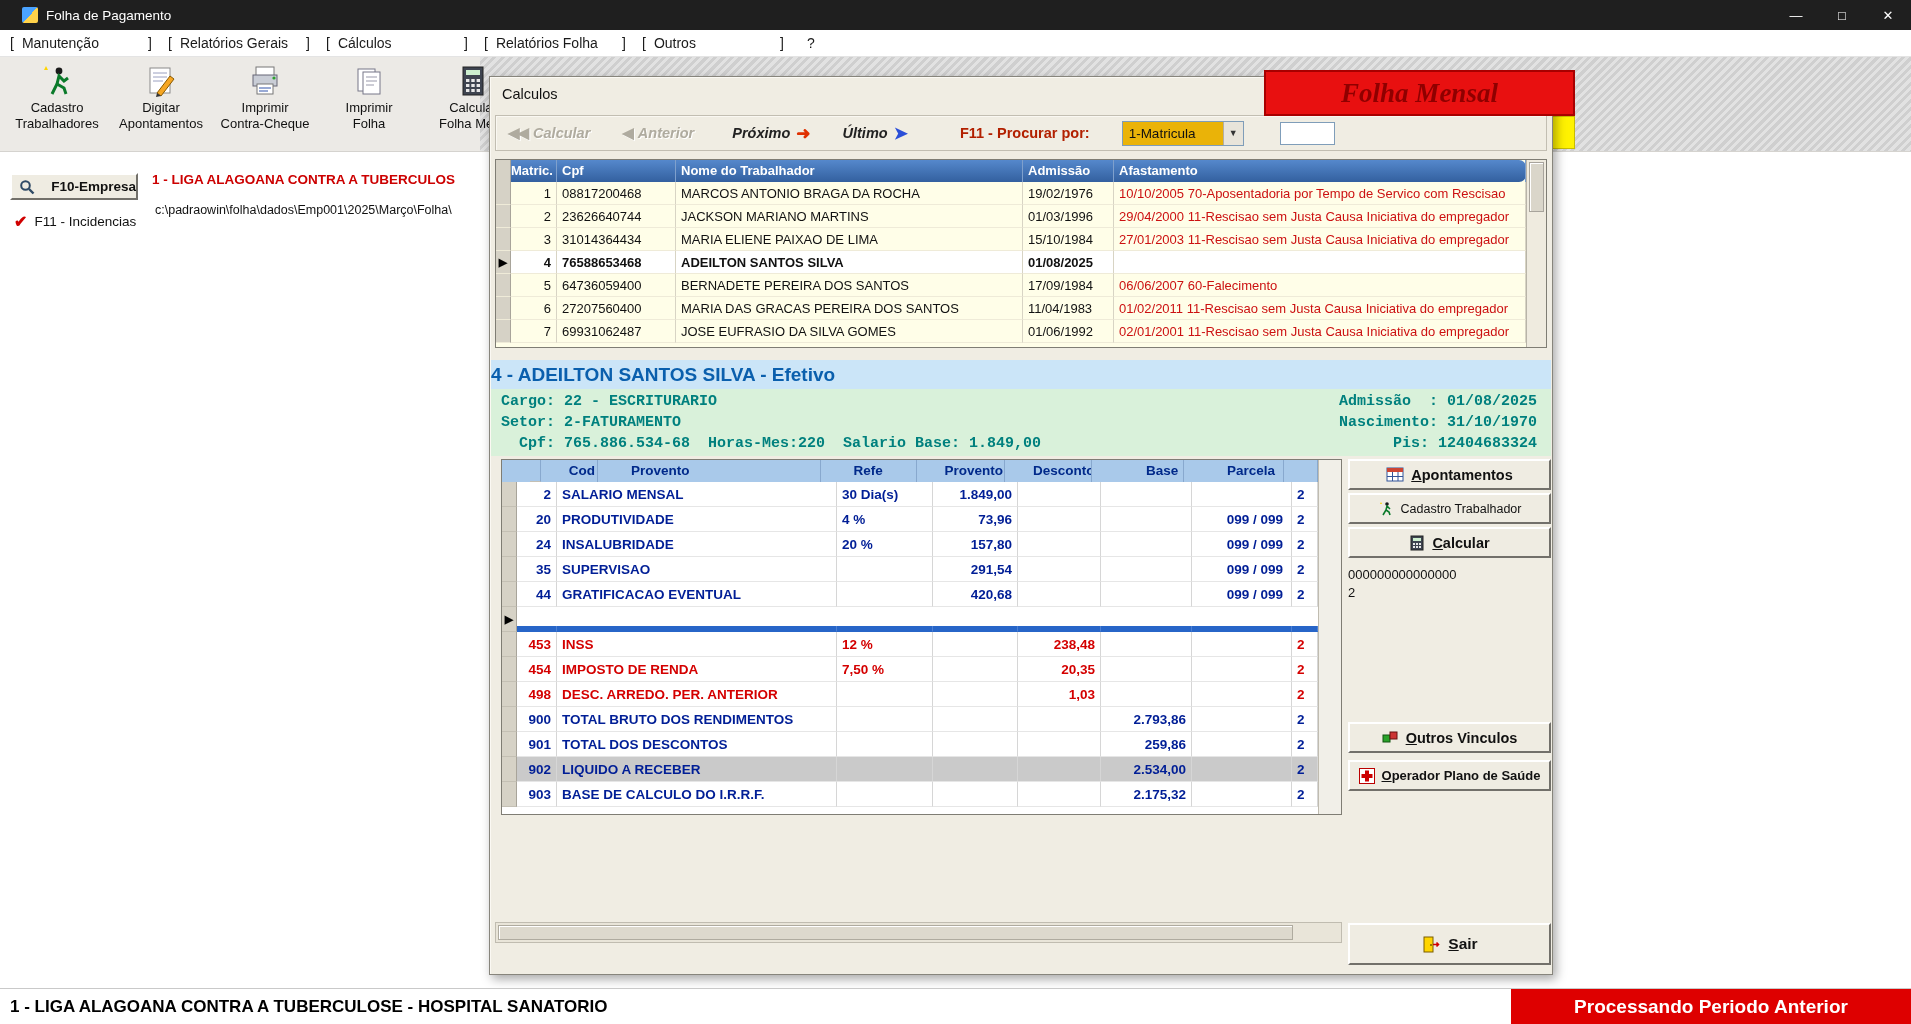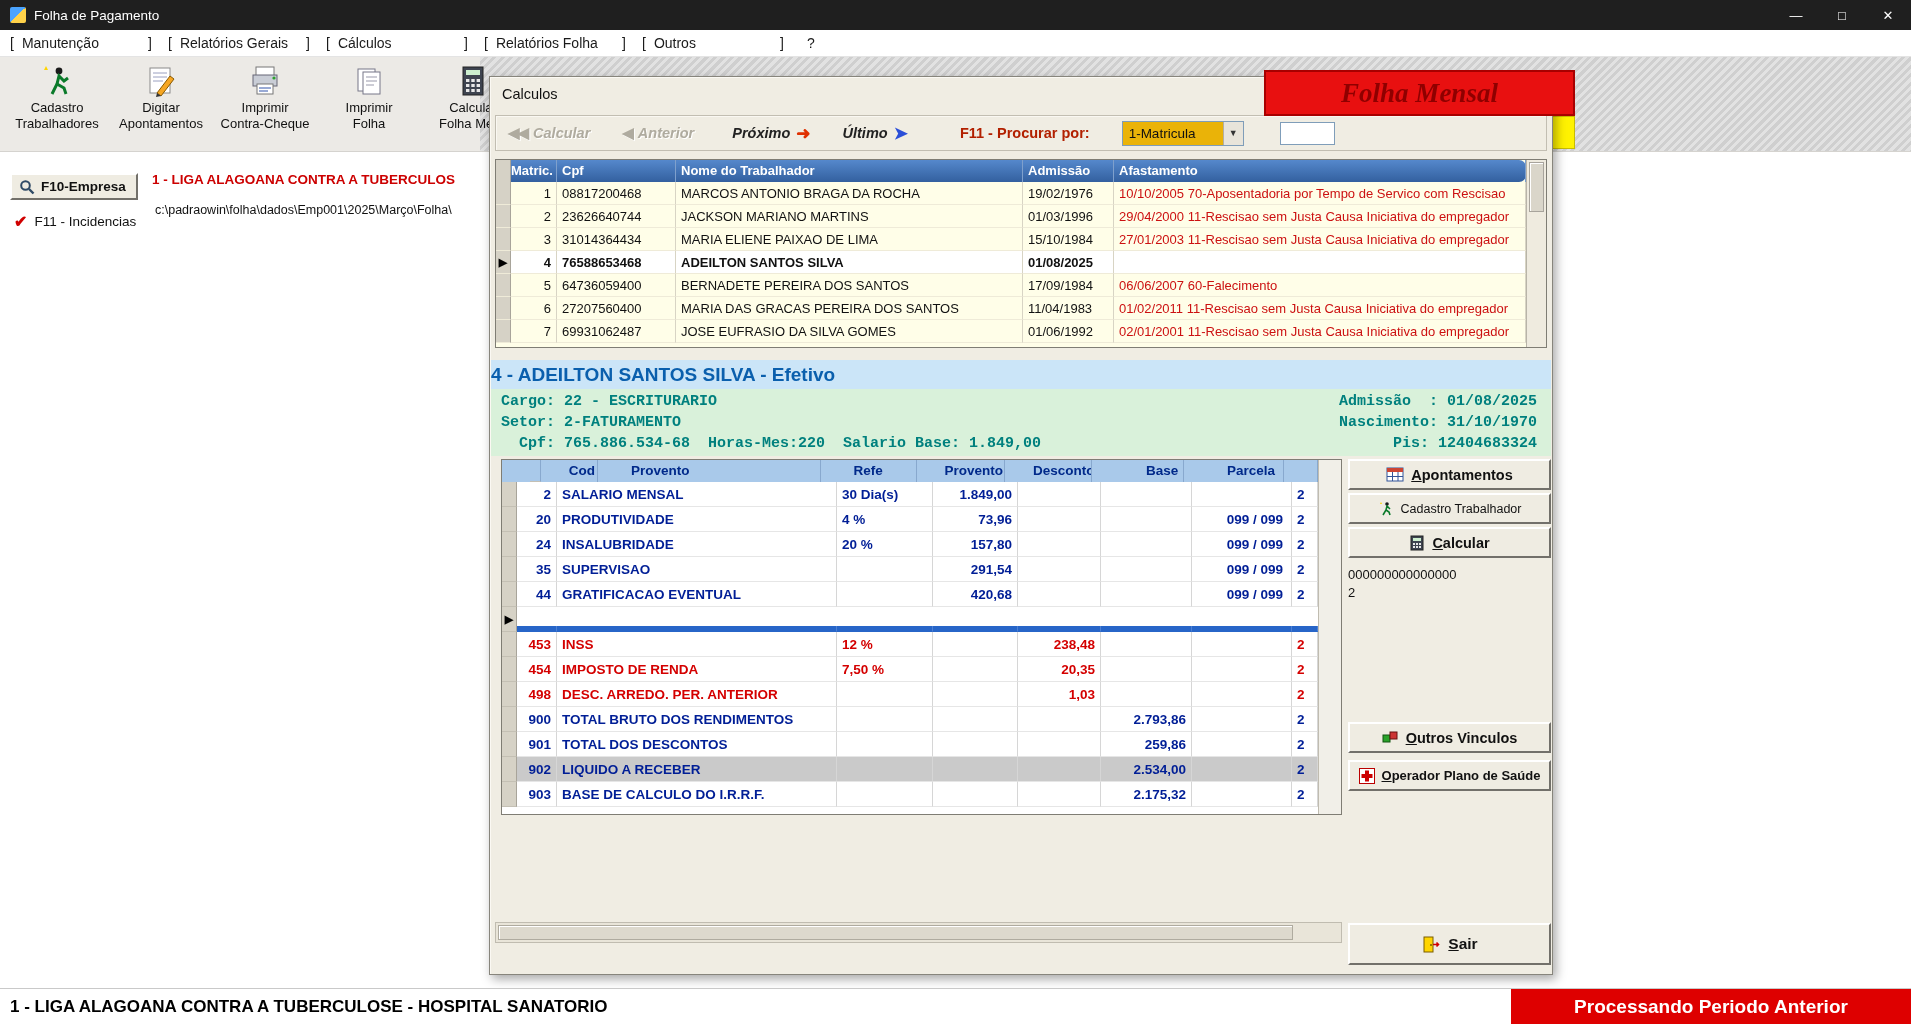--- a/index.html
+++ b/index.html
@@ -2,21 +2,21 @@
 <html><head>
 <meta charset="utf-8">
 <style>
   * { margin:0; padding:0; box-sizing:border-box; }
   html,body { width:1911px; height:1024px; }
   body { font-family:"Liberation Sans", sans-serif; background:#FFFFFF; position:relative; overflow:hidden; }
   .cell { overflow:hidden; white-space:nowrap; }
 
   
   .titlebar { position:absolute; left:0; top:0; width:1911px; height:30px; background:#1F1F1F; color:#FFFFFF;
-              display:flex; align-items:center; padding-left:10px; z-index:2; }
+              display:flex; align-items:center; padding-left:22px; z-index:2; }
   .appicon { width:16px; height:16px; border-radius:2px; background:linear-gradient(135deg,#4AA3FF 50%,#FFD24A 50%); }
   .wintitle { font-size:13.5px; margin-left:8px; }
   .wincontrols { margin-left:auto; display:flex; height:30px; }
   .winbtn { width:46px; height:30px; display:flex; align-items:center; justify-content:center; font-size:13px; color:#FFFFFF; }
 
   .menubar { position:absolute; left:0; top:30px; width:1911px; height:27px; background:#FFFFFF; border-bottom:1px solid #E4E4E4;
              display:flex; align-items:center; padding-left:10px; gap:16px; font-size:14px; color:#1A1A1A; z-index:2; }
   .menu-item { display:flex; width:142px; justify-content:space-between; align-items:center; white-space:pre; }
   .menu-item:last-child { width:auto; min-width:22px; justify-content:center; }
   .menu-item .mlabel { flex:1; margin-left:8px; text-align:left; }
@@ -25,21 +25,21 @@
   .toolbar { position:absolute; left:0; top:57px; width:1911px; height:95px; background:#ECEAE6; border-bottom:1px solid #D5D3CF; z-index:1; }
   .toolbar-hatch { position:absolute; left:480px; top:0; width:1431px; height:94px;
                    background:repeating-linear-gradient(135deg,#E2E2E2 0 3px,#CFCFCF 3px 6px); }
   .tbuttons { position:absolute; left:8px; top:3px; display:flex; gap:6px; }
   .tbtn { width:98px; display:flex; flex-direction:column; align-items:center; padding-top:4px; font-size:13px; color:#111; cursor:default; }
   .tbtn .ticon { width:34px; height:34px; margin-bottom:2px; }
   .tbtn span { line-height:16px; }
 
   .f10btn { position:absolute; left:10px; top:173px; width:128px; height:27px; background:#EFECE2;
             border:2px solid; border-color:#FFFFFF #72706A #72706A #FFFFFF; display:flex; align-items:center; gap:6px;
-            padding-left:7px; font-weight:bold; font-size:13.5px; color:#111; }
+            padding-left:7px; font-weight:bold; font-size:13.5px; color:#111;justify-content:space-between; }
   .f11row { position:absolute; left:14px; top:212px; display:flex; align-items:center; gap:7px; font-size:13.5px; color:#111; }
   .checkmark { color:#D00000; font-weight:bold; font-size:16px; }
   .company-red { position:absolute; left:152px; top:172px; width:335px; font-weight:bold; color:#CC0000; font-size:13.5px;
                  white-space:nowrap; overflow:hidden; }
   .datapath { position:absolute; left:155px; top:203px; width:332px; font-size:12.5px; color:#111; white-space:nowrap; overflow:hidden; }
 
   .folha-banner { position:absolute; left:1264px; top:70px; width:311px; height:46px; background:#E81010; border:2px solid #A80000;
                   z-index:20; display:flex; align-items:center; justify-content:center;
                   font-family:"Liberation Serif", serif; font-style:italic; font-weight:bold; font-size:27px; color:#8F0000; }
   .yellow-strip { position:absolute; left:1264px; top:116px; width:311px; height:33px; background:#FFF200; border:1px solid #C8BC00; z-index:5; }

